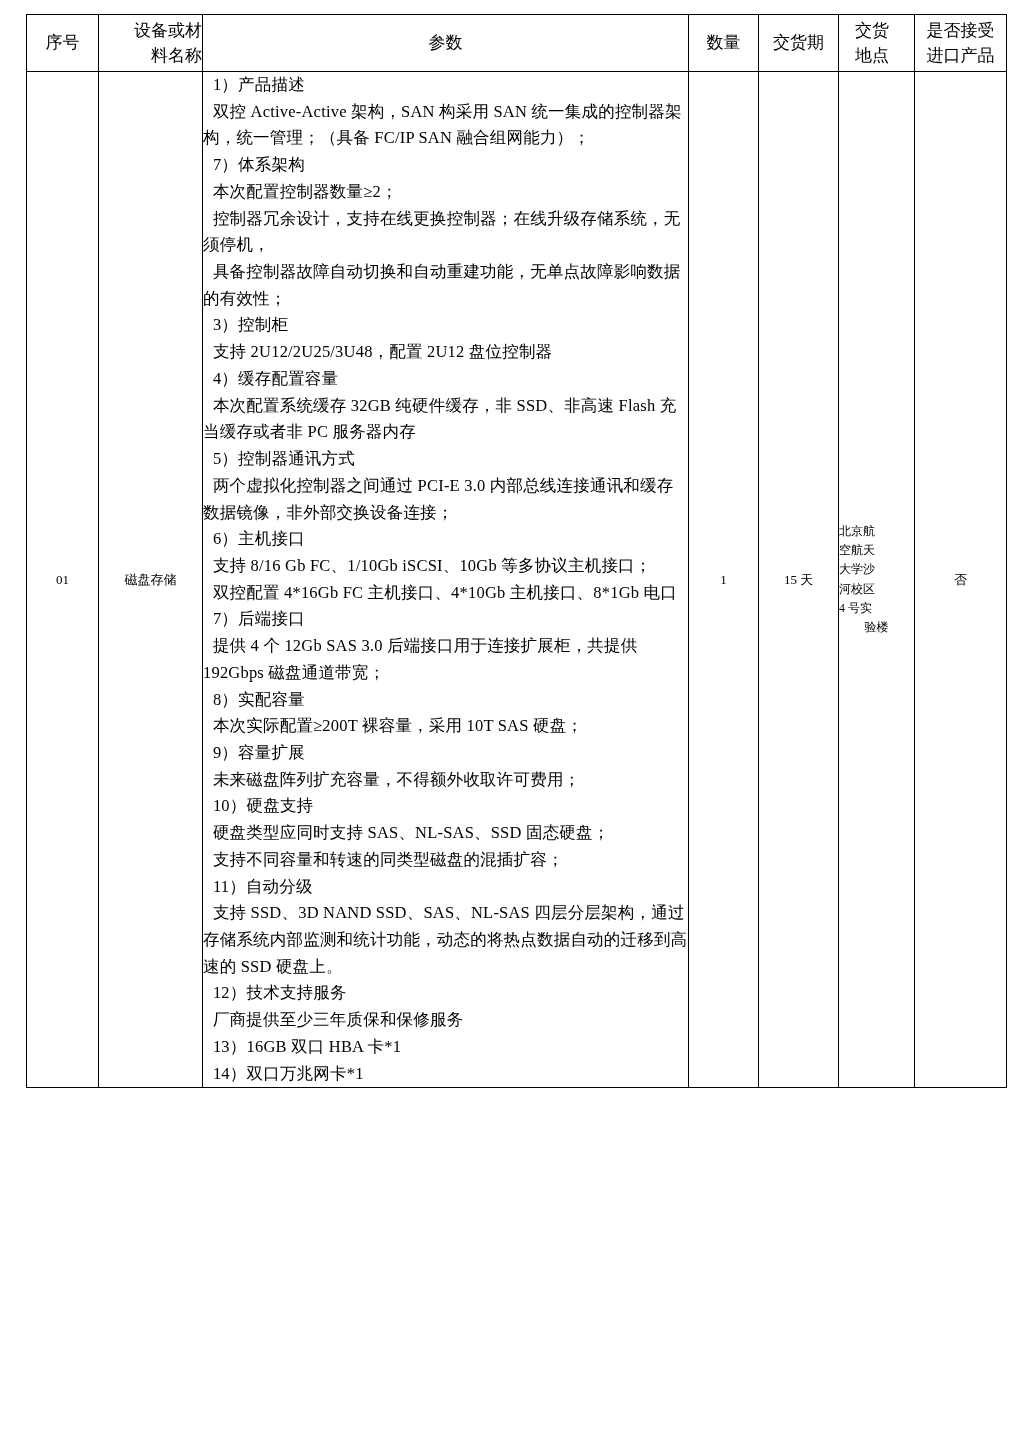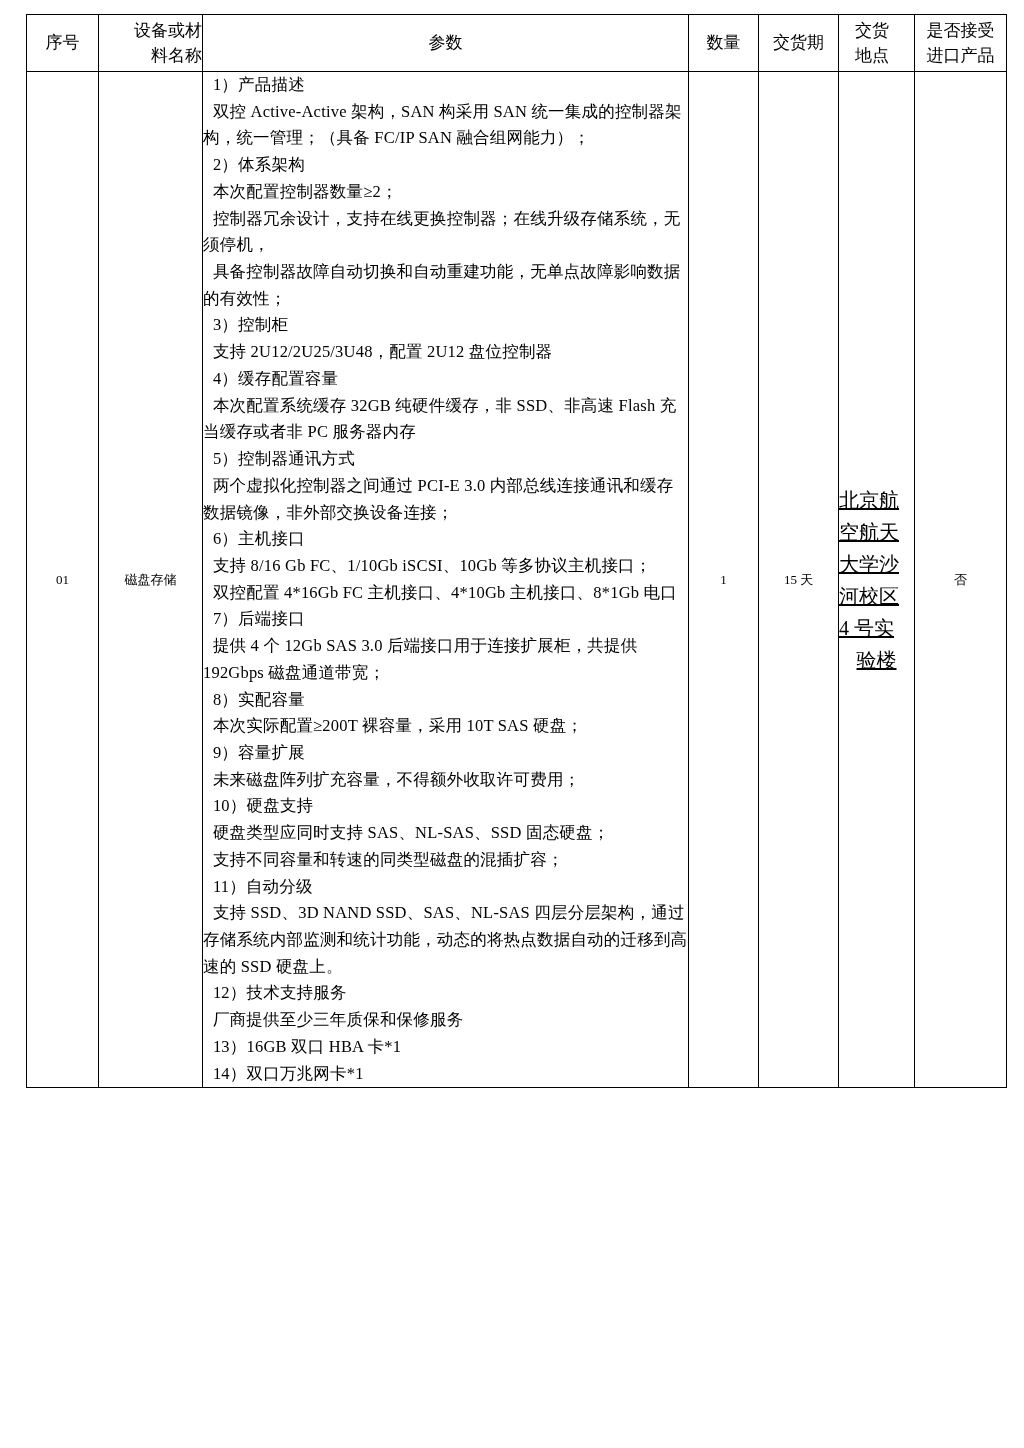--- a/index.html
+++ b/index.html
@@ -65,25 +65,24 @@
     text-align: left;
   }
   .param-cell .line {
     white-space: normal;
     letter-spacing: 0.2px;
   }
   .param-cell .line.indent {
     text-indent: 0.6em;
   }
   .place-cell {
-    font-size: 20px;
+    font-size: 12px;
     line-height: 1.6;
     text-align: left;
     padding: 0 6px;
-    text-decoration: underline;
   }
   .place-cell .pl {
     display: block;
   }
   .place-cell .pl.last {
     text-align: center;
   }
 </style>
 </head>
 <body>
@@ -120,21 +119,21 @@
       </tr>
     </thead>
     <tbody>
       <tr>
         <td class="cell-center">01</td>
         <td class="cell-center">磁盘存储</td>
         <td class="param-cell">
           <div class="param-lines">
               <div class="line indent">1）产品描述</div>
               <div class="line indent">双控 Active-Active 架构，SAN 构采用 SAN 统一集成的控制器架构，统一管理；（具备 FC/IP SAN 融合组网能力）；</div>
-              <div class="line indent">2）体系架构</div>
+              <div class="line indent">7）体系架构</div>
               <div class="line indent">本次配置控制器数量≥2；</div>
               <div class="line indent">控制器冗余设计，支持在线更换控制器；在线升级存储系统，无须停机，</div>
               <div class="line indent">具备控制器故障自动切换和自动重建功能，无单点故障影响数据的有效性；</div>
               <div class="line indent">3）控制柜</div>
               <div class="line indent">支持 2U12/2U25/3U48，配置 2U12 盘位控制器</div>
               <div class="line indent">4）缓存配置容量</div>
               <div class="line indent">本次配置系统缓存 32GB 纯硬件缓存，非 SSD、非高速 Flash 充当缓存或者非 PC 服务器内存</div>
               <div class="line indent">5）控制器通讯方式</div>
               <div class="line indent">两个虚拟化控制器之间通过 PCI-E 3.0 内部总线连接通讯和缓存数据镜像，非外部交换设备连接；</div>
               <div class="line indent">6）主机接口</div>

